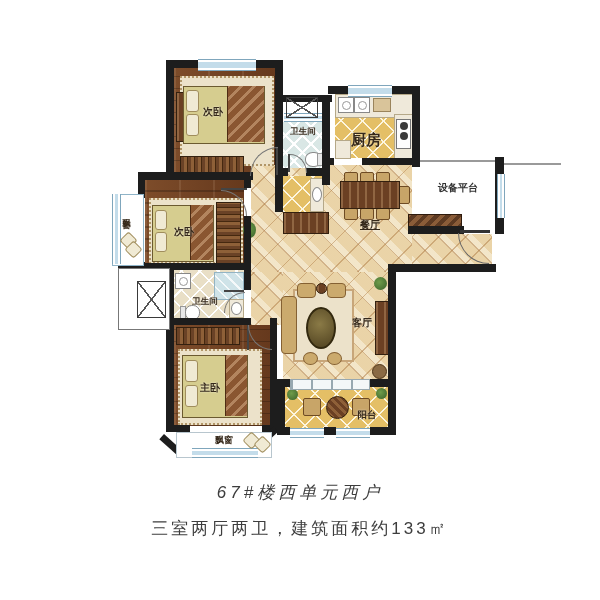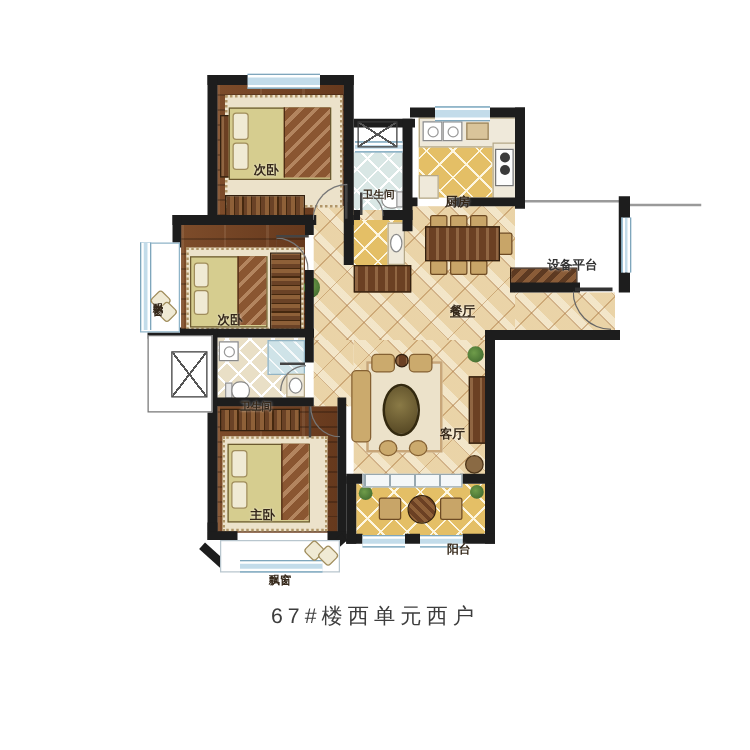--- a/index.html
+++ b/index.html
@@ -21,21 +21,21 @@
     background-image:repeating-linear-gradient(45deg, #fdf6e0 0 1.5px, rgba(0,0,0,0) 1.5px 15px),
       repeating-linear-gradient(-45deg, #fdf6e0 0 1.5px, rgba(0,0,0,0) 1.5px 15px);}
   .floor-bath{position:absolute;background-color:#d9e7e5;
     background-image:repeating-linear-gradient(45deg, #ffffff 0 1.5px, rgba(0,0,0,0) 1.5px 12px),
       repeating-linear-gradient(-45deg, #ffffff 0 1.5px, rgba(0,0,0,0) 1.5px 12px);}
   .floor-cream{position:absolute;background-color:#e9dfc6;
     background-image:repeating-linear-gradient(45deg, #ffffff 0 1.5px, rgba(0,0,0,0) 1.5px 13px),
       repeating-linear-gradient(-45deg, #ffffff 0 1.5px, rgba(0,0,0,0) 1.5px 13px);}
   
   .lbl{position:absolute;color:#35281a;font-weight:bold;text-align:center;
-       text-shadow:0 0 2px rgba(255,255,255,.7);white-space:nowrap;margin-top:24px;}
+       text-shadow:0 0 2px rgba(255,255,255,.7);white-space:nowrap;}
   .lblv{writing-mode:vertical-rl;letter-spacing:1px;}
   
   .win{position:absolute;background:#c3dcea;border-top:1.5px solid #7fa6bc;border-bottom:1.5px solid #7fa6bc;
        box-shadow:inset 0 2px 0 #fff, inset 0 -2px 0 #fff;}
   .winv{position:absolute;background:#c3dcea;border-left:1.5px solid #7fa6bc;border-right:1.5px solid #7fa6bc;
        box-shadow:inset 2px 0 0 #fff, inset -2px 0 0 #fff;}
   
   .rug{position:absolute;background:#ece2ca;border:2px dotted #b19668;}
   .bed{position:absolute;background:#d6cd8f;border:1.5px solid #6b5a30;}
   .pillow{position:absolute;background:#f0ead4;border:1px solid #a08d5c;border-radius:3px;}
@@ -233,25 +233,26 @@
   <div class="arc" style="left:248px;top:325px;width:23px;height:24px;border-bottom:1.5px solid #777;border-left:1.5px solid #777;border-bottom-left-radius:100%;"></div>
   <div style="position:absolute;left:224px;top:290px;width:20px;height:2px;background:#444;"></div>
   <div class="arc" style="left:224px;top:292px;width:20px;height:20px;border-top:1.5px solid #777;border-left:1.5px solid #777;border-top-left-radius:100%;"></div>
   <div style="position:absolute;left:288px;top:154px;width:2px;height:18px;background:#444;"></div>
   <div class="arc" style="left:290px;top:154px;width:16px;height:18px;border-top:1.5px solid #777;border-right:1.5px solid #777;border-top-right-radius:100%;"></div>
   <div style="position:absolute;left:460px;top:230px;width:30px;height:3px;background:#333;"></div>
   <div class="arc" style="left:458px;top:233px;width:30px;height:30px;border-bottom:1.5px solid #666;border-left:1.5px solid #666;border-bottom-left-radius:100%;"></div>
 
   <div class="lbl" style="left:195px;top:105px;width:36px;font-size:10px;">次卧</div>
   <div class="lbl" style="left:283px;top:126px;width:40px;font-size:8.5px;">卫生间</div>
-  <div class="lbl" style="left:348px;top:131px;width:36px;font-size:10px;">厨房</div>
+  <div class="lbl" style="left:348px;top:131px;width:36px;font-size:15px;">厨房</div>
   <div class="lbl" style="left:434px;top:181px;width:48px;font-size:10px;color:#333;">设备平台</div>
   <div class="lbl" style="left:352px;top:218px;width:36px;font-size:10px;text-decoration:underline;">餐厅</div>
   <div class="lbl" style="left:166px;top:225px;width:36px;font-size:10px;">次卧</div>
   <div class="lbl" style="left:185px;top:296px;width:40px;font-size:8.5px;">卫生间</div>
   <div class="lbl" style="left:192px;top:381px;width:36px;font-size:10px;">主卧</div>
   <div class="lbl" style="left:344px;top:316px;width:36px;font-size:10px;">客厅</div>
   <div class="lbl" style="left:349px;top:409px;width:36px;font-size:9.5px;">阳台</div>
   <div class="lbl lblv" style="left:121px;top:197px;height:32px;font-size:8.5px;">飘窗</div>
   <div class="lbl" style="left:206px;top:434px;width:36px;font-size:9px;">飘窗</div>
 
-  <div class="caption" style="top:481px;">67#楼西单元西户</div>
+  <div class="caption" style="top:481px;font-style:italic;">67#楼西单元西户</div>
+  <div class="caption" style="top:517px;letter-spacing:3px;">三室两厅两卫，建筑面积约133㎡</div>
 </div>
 
 </body></html>

